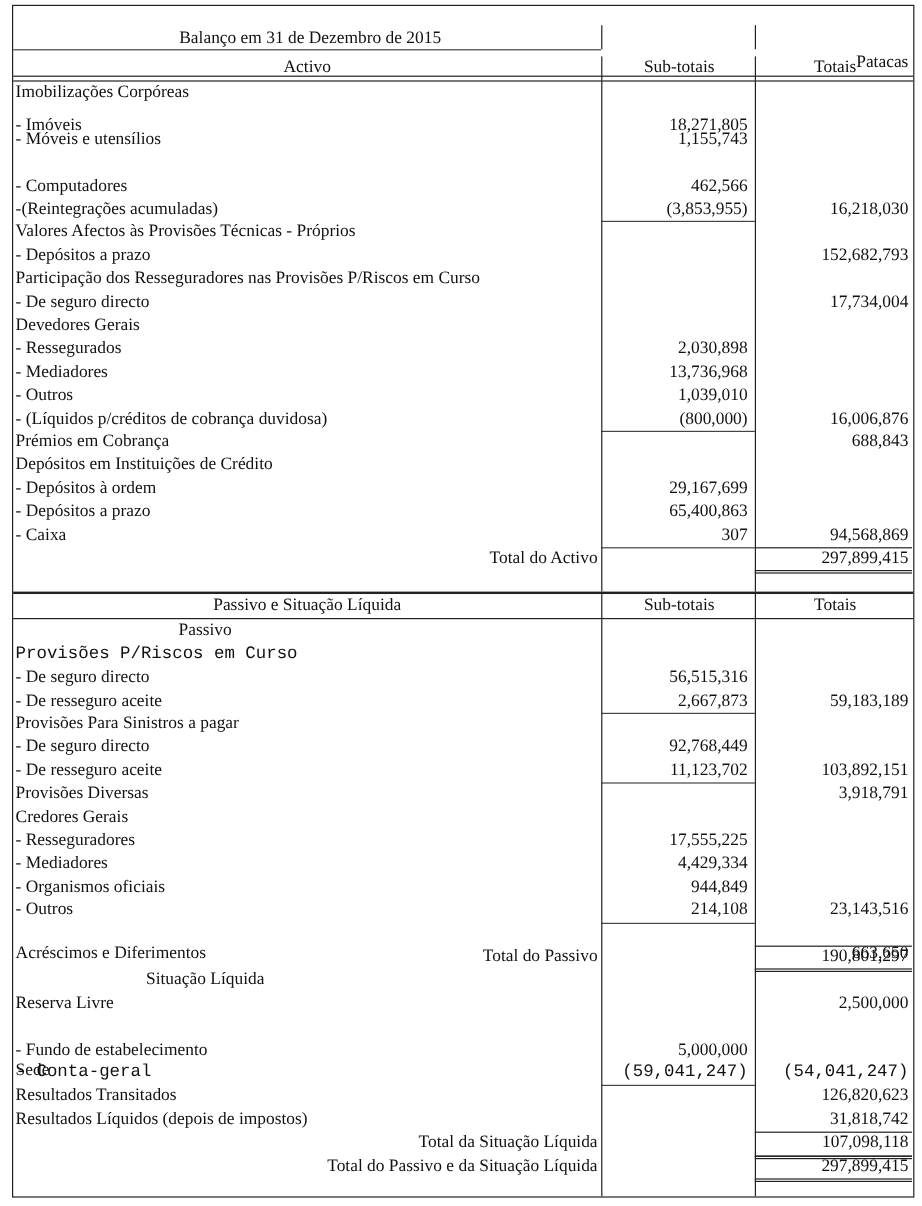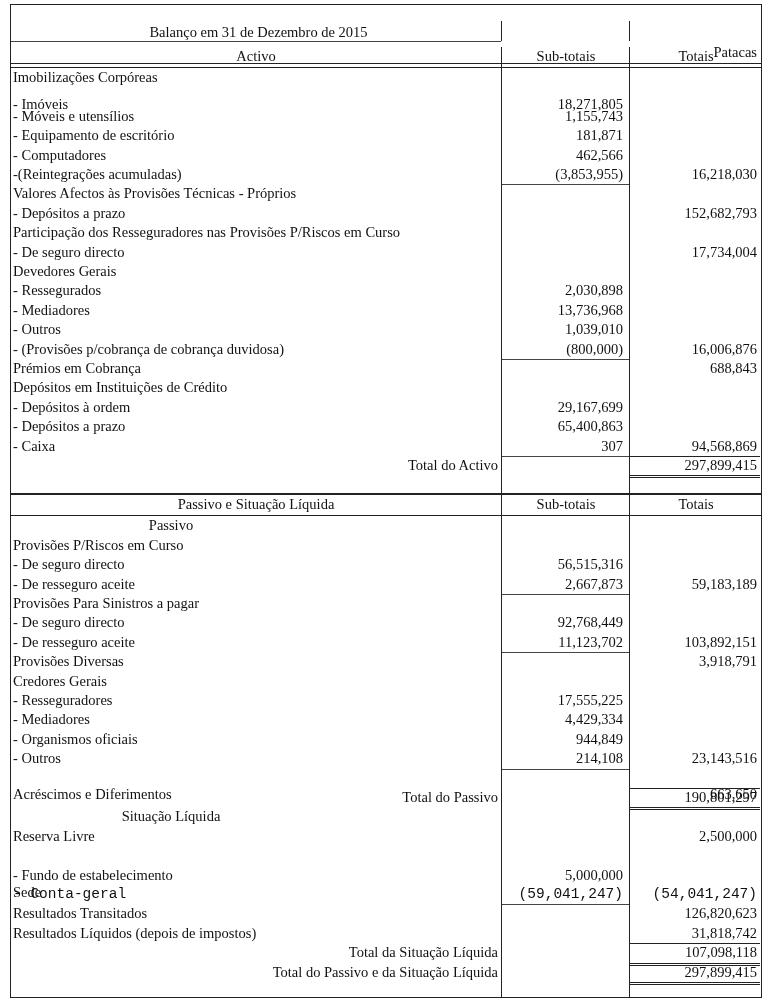--- a/index.html
+++ b/index.html
@@ -54,25 +54,20 @@
     <div class="row" style="top: 90px;">
       <span class="lbl"> - Imóveis</span>
       <span class="sub">18,271,805</span>
       <span class="tot"></span>
     </div>
     <div class="row" style="top: 101.8px;">
       <span class="lbl"> - Móveis e utensílios</span>
       <span class="sub">1,155,743</span>
       <span class="tot"></span>
     </div>
-    <div class="row" style="top: 121.2px;">
-      <span class="lbl"> - Equipamento de escritório</span>
-      <span class="sub">181,871</span>
-      <span class="tot"></span>
-    </div>
     <div class="row" style="top: 140.6px;">
       <span class="lbl"> - Computadores</span>
       <span class="sub">462,566</span>
       <span class="tot"></span>
     </div>
     <div class="row" style="top: 160px;">
       <span class="lbl"> -(Reintegrações acumuladas)</span>
       <span class="sub">(3,853,955)</span>
       <span class="tot">16,218,030</span>
     </div>
@@ -111,21 +106,21 @@
       <span class="lbl"> - Mediadores</span>
       <span class="sub">13,736,968</span>
       <span class="tot"></span>
     </div>
     <div class="row" style="top: 315.2px;">
       <span class="lbl"> - Outros</span>
       <span class="sub">1,039,010</span>
       <span class="tot"></span>
     </div>
     <div class="row" style="top: 334.6px;">
-      <span class="lbl"> - (Provisões p/cobrança de cobrança duvidosa)</span>
+      <span class="lbl"> - (Líquidos p/créditos de cobrança duvidosa)</span>
       <span class="sub">(800,000)</span>
       <span class="tot">16,006,876</span>
     </div>
     <div class="uline-sub" style="top: 354px;"></div>
     <div class="row" style="top: 354px;">
       <span class="lbl">Prémios em Cobrança</span>
       <span class="sub"></span>
       <span class="tot">688,843</span>
     </div>
     <div class="row" style="top: 373.4px;">
@@ -164,21 +159,21 @@
       <span class="h2">Sub-totais</span>
       <span class="h3">Totais</span>
     </div>
     <div class="vline" style="left: 490px; top: 490.4px; height: 21px;"></div>
     <div class="vline" style="left: 618px; top: 490.4px; height: 21px;"></div>
     <div class="row" style="top: 511.4px;">
       <span class="lbl center" style="width: 320px;">Passivo</span>
       <span class="sub"></span>
       <span class="tot"></span>
     </div>
-    <div class="row" style="top: 530.8px;">
+    <div class="row" style="top: 530.8px; font-family: Liberation Mono, monospace;">
       <span class="lbl">Provisões P/Riscos em Curso</span>
       <span class="sub"></span>
       <span class="tot"></span>
     </div>
     <div class="row" style="top: 550.2px;">
       <span class="lbl"> - De seguro directo</span>
       <span class="sub">56,515,316</span>
       <span class="tot"></span>
     </div>
     <div class="row" style="top: 569.6px;">

